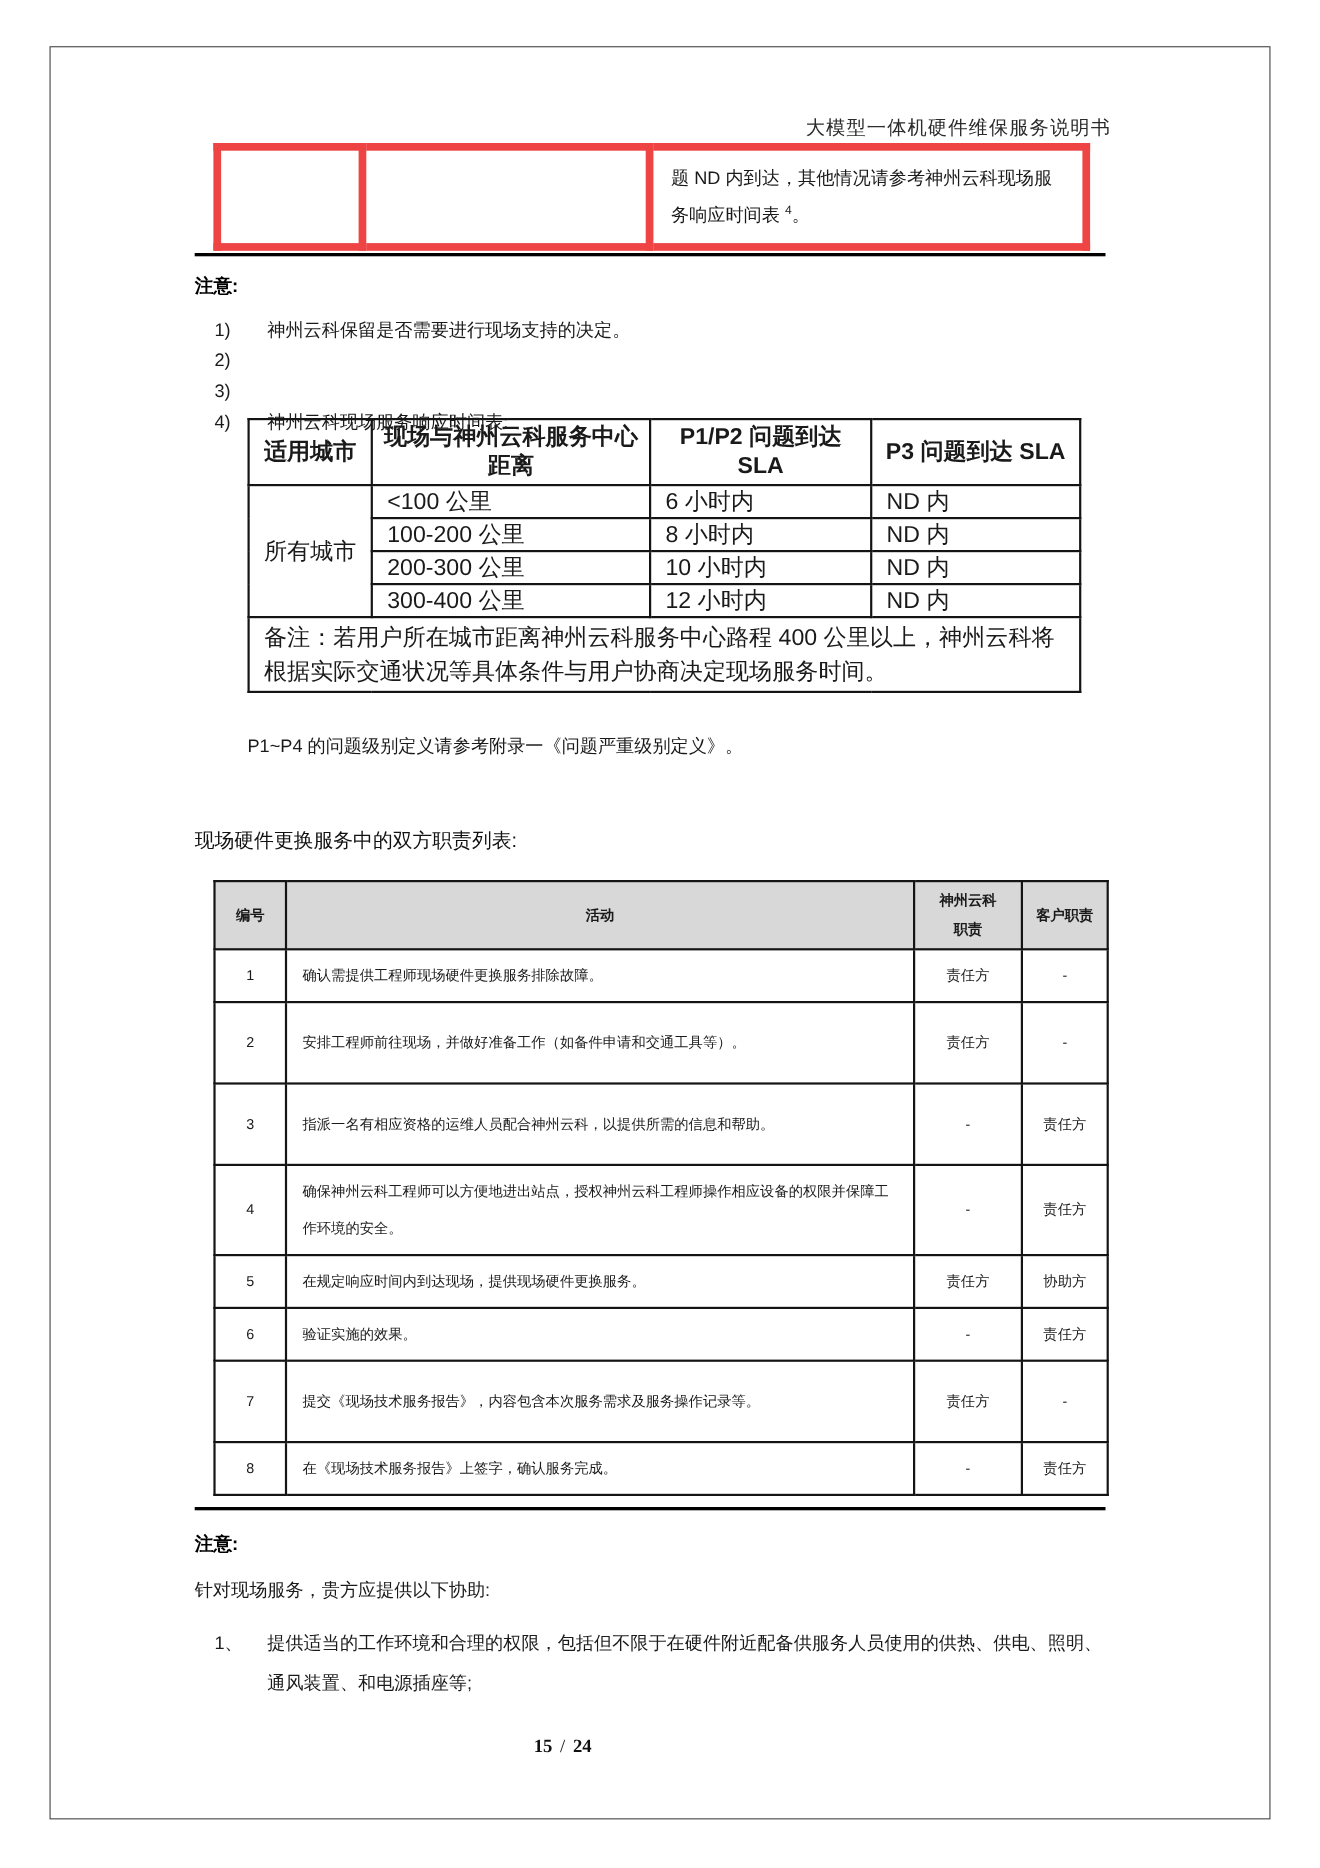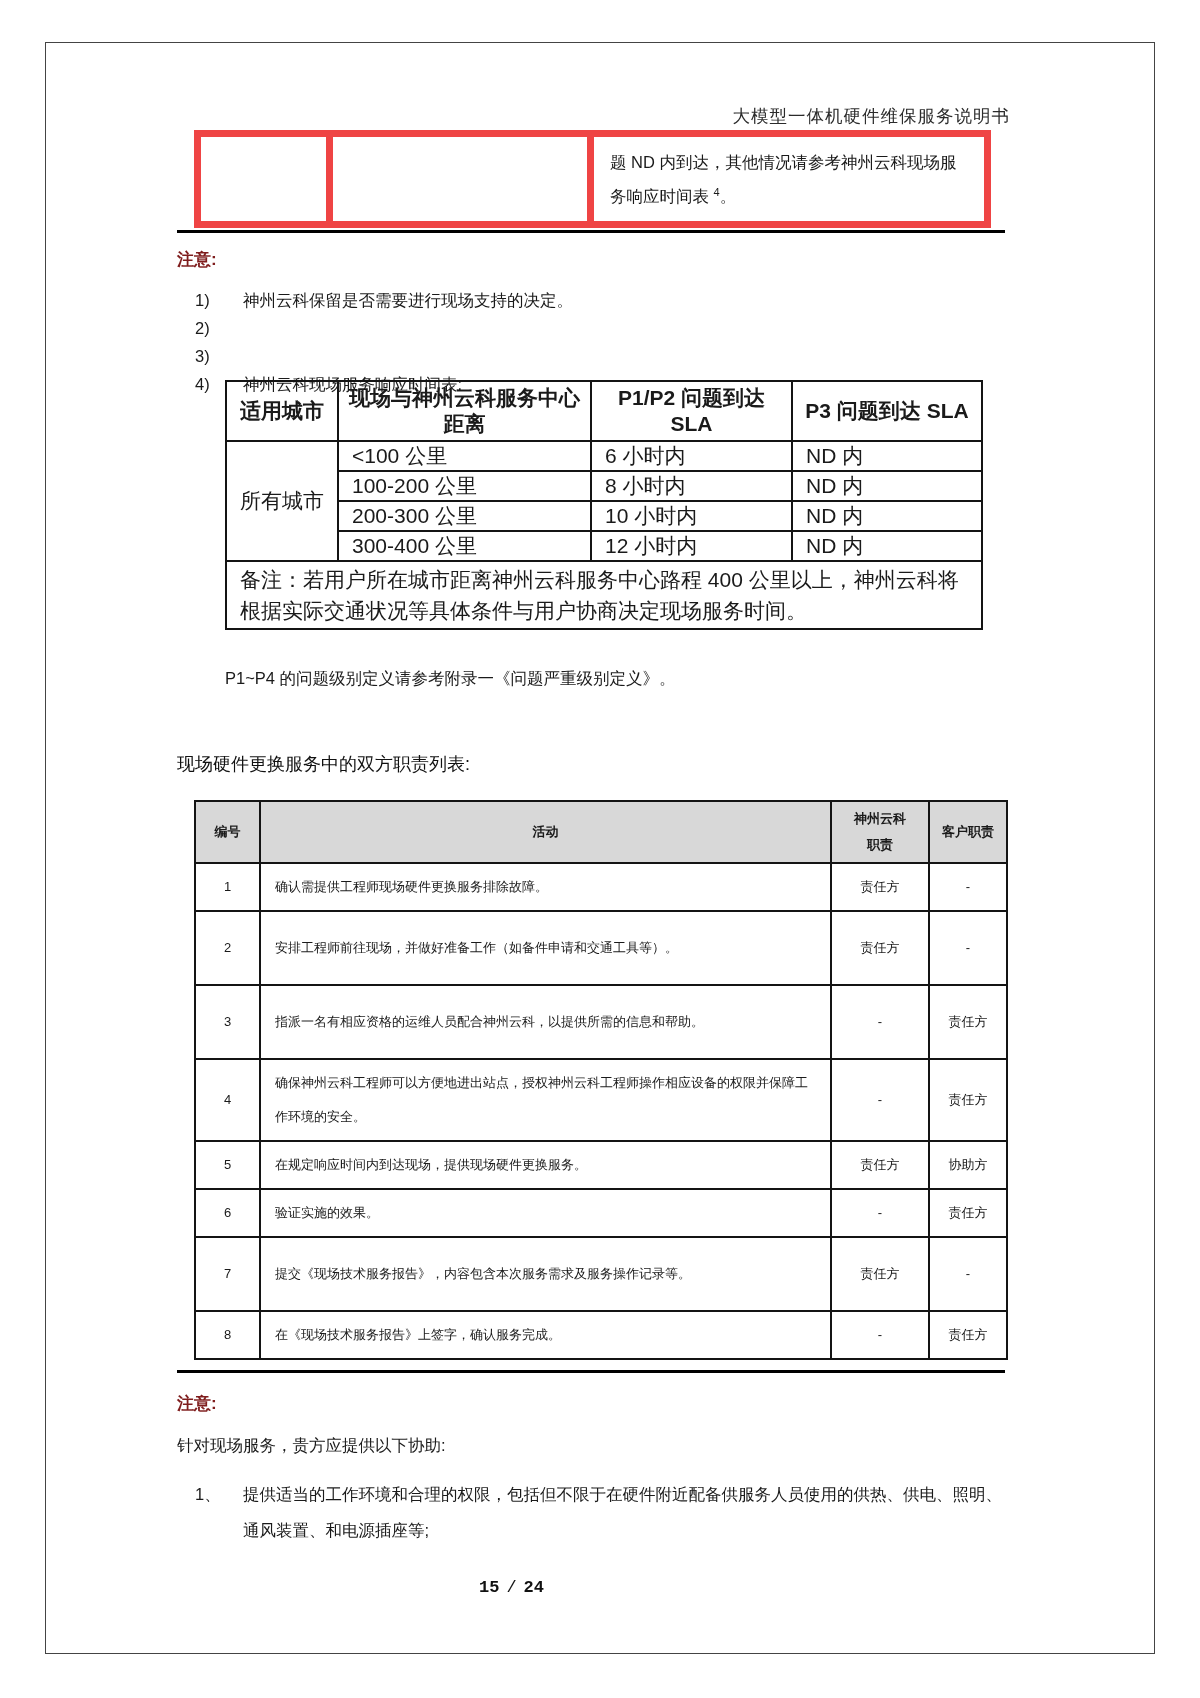--- a/index.html
+++ b/index.html
@@ -64,21 +64,21 @@
     background: #000;
   }
   .rule-top { top: 230px; }
   .rule-bottom { top: 1370px; }
 
   .note-label {
     position: absolute;
     left: 177px;
     font-size: 17px;
     font-weight: bold;
-    color: #7f1d1d;
+    color: #000000;
   }
   .note-label-top { top: 248px; }
   .note-label-bottom { top: 1392px; }
 
   .note-item {
     position: absolute;
     left: 195px;
     font-size: 16.5px;
     line-height: 28px;
     display: flex;
@@ -167,21 +167,21 @@
     line-height: 36px;
   }
   .assist-item .num { width: 48px; flex: 0 0 48px; }
   .assist-item .txt { width: 764px; }
 
   .footer {
     position: absolute;
     left: 0; top: 1578px;
     width: 1023px;
     text-align: center;
-    font-family: Liberation Mono, monospace;
+    font-family: Liberation Serif, serif;
     font-size: 17px;
     color: #111;
   }
   .footer .pg { font-weight: bold; }
   .footer .sep { padding: 0 7px; font-weight: normal; }
 </style>
 </head>
 <body>
 
 <div class="page">

